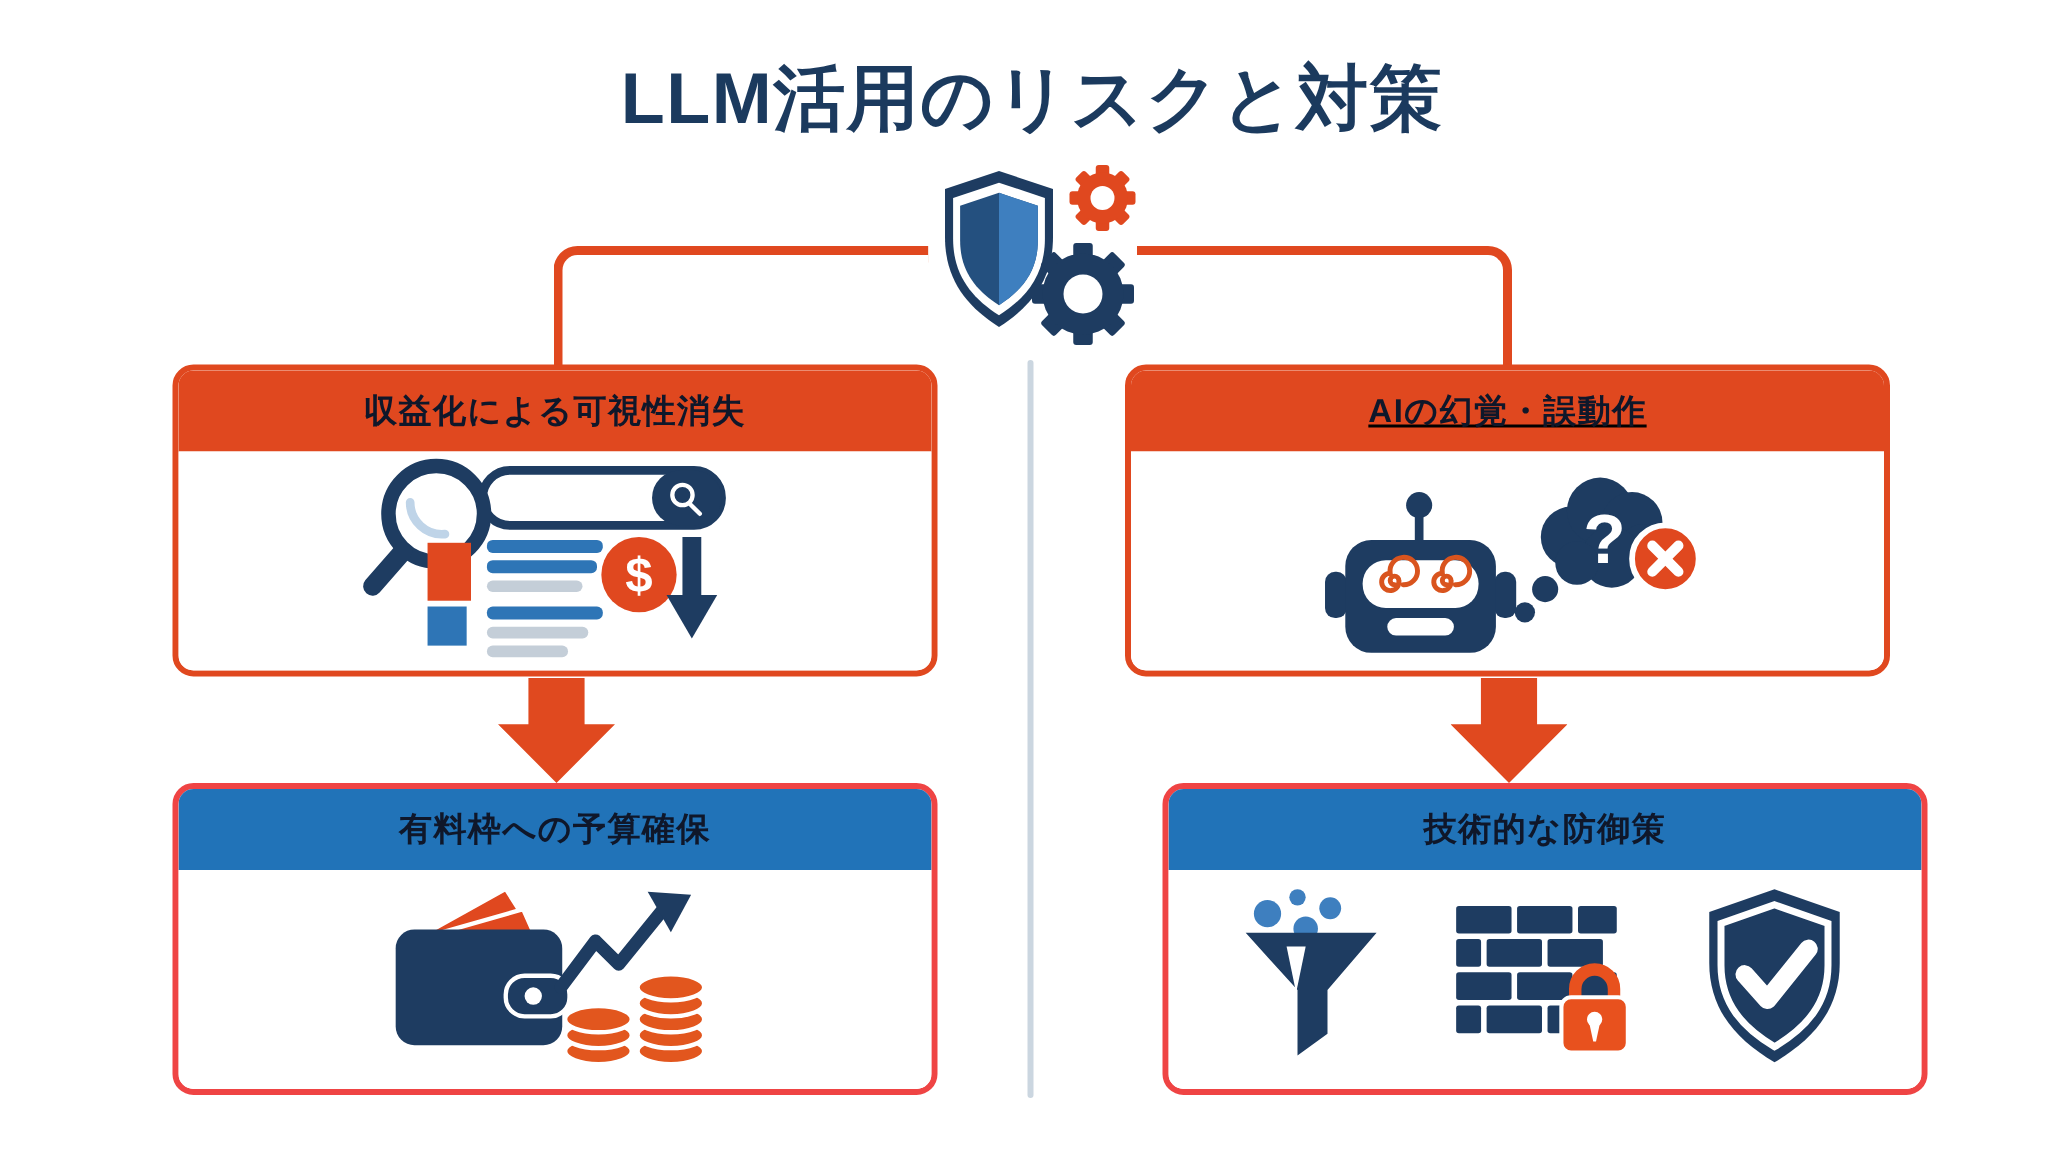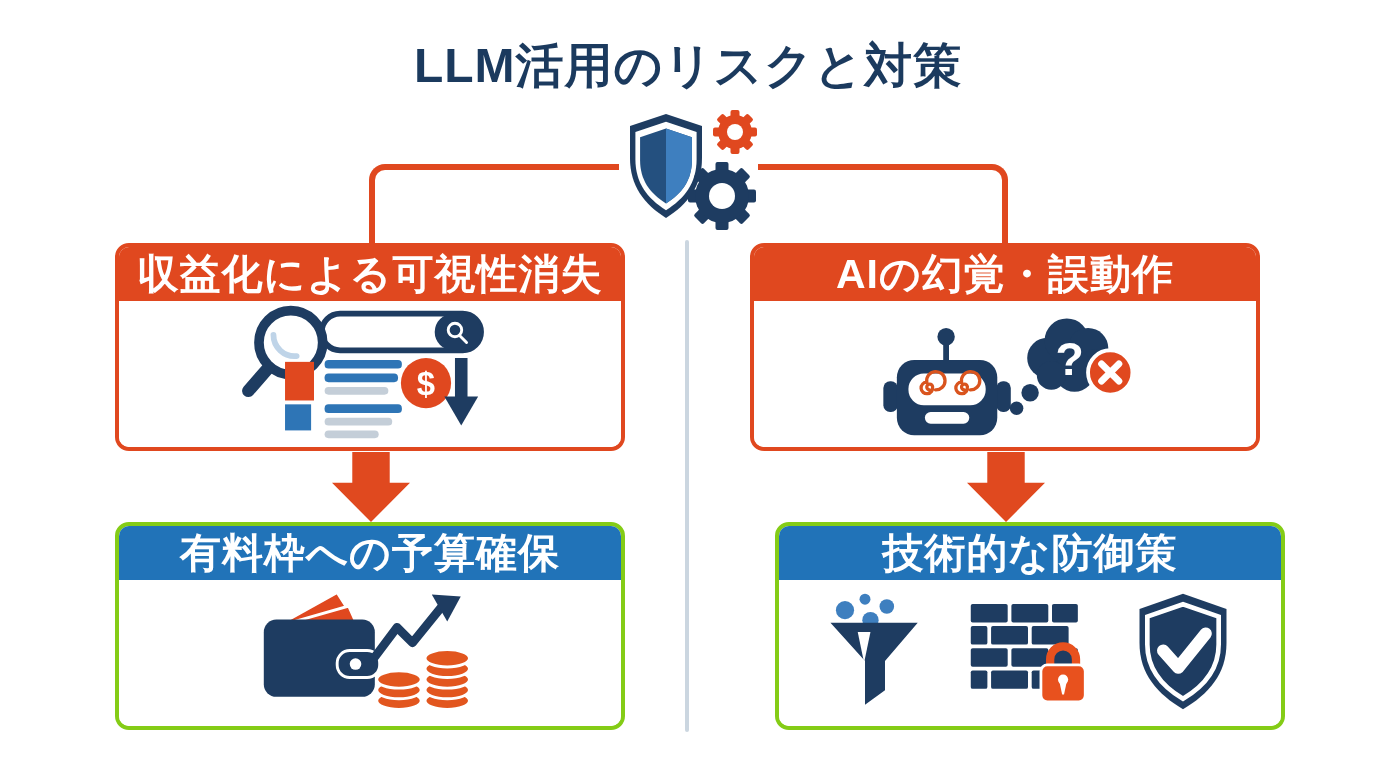--- a/index.html
+++ b/index.html
@@ -34,33 +34,33 @@
     position:absolute; left:685px; top:240px; width:4px; height:492px;
     background:#CBD6E0; border-radius:2px;
   }
 
   .box {
     position:absolute; width:510px; height:208px;
     background:#fff; border-radius:14px; overflow:hidden;
     display:flex; flex-direction:column;
   }
   .box.risk    { border:4px solid #E0481F; }
-  .box.measure { border:4px solid #84cc16;justify-content:space-between; }
+  .box.measure { border:4px solid #ef4444;justify-content:space-between; }
   .box-header {
     height:54px; flex:0 0 54px; display:flex; align-items:center; justify-content:center;
-    color:#ffffff; font-size:41px; font-weight:700; letter-spacing:1px;
+    color:#0f172a; font-size:22px; font-weight:700; letter-spacing:1px;
   }
   .box.risk    .box-header { background:#E0481F; }
   .box.measure .box-header { background:#2173B8; }
   .box-body {
     flex:1; display:flex; align-items:center; justify-content:center; background:#fff;
   }
 
   .pos-left-top     { left:115px; top:243px; }
-  .pos-right-top    { left:750px; top:243px; }
+  .pos-right-top    { left:750px; top:243px;text-decoration:underline; }
   .pos-left-bottom  { left:115px; top:522px; }
   .pos-right-bottom { left:750px; top:522px;margin-left:25px; }
 
   .block-arrow {
     position:absolute; top:452px; width:78px; height:70px; background:#E0491F;
     clip-path:polygon(26% 0, 74% 0, 74% 44%, 100% 44%, 50% 100%, 0 44%, 26% 44%);
   }
   .block-arrow.left  { left:332px; }
   .block-arrow.right { left:967px; }
 

